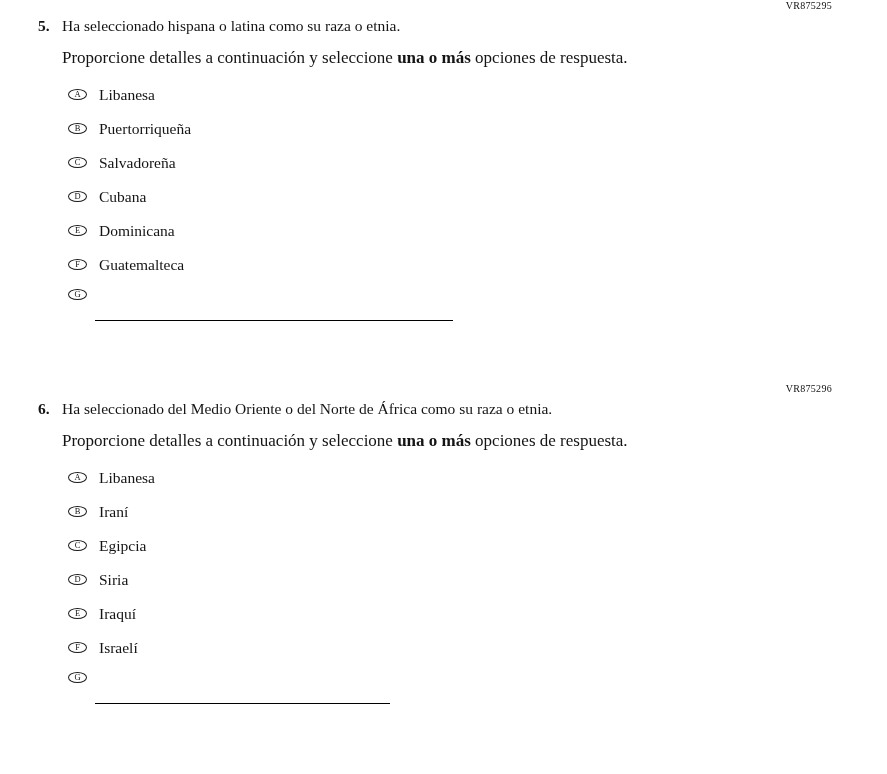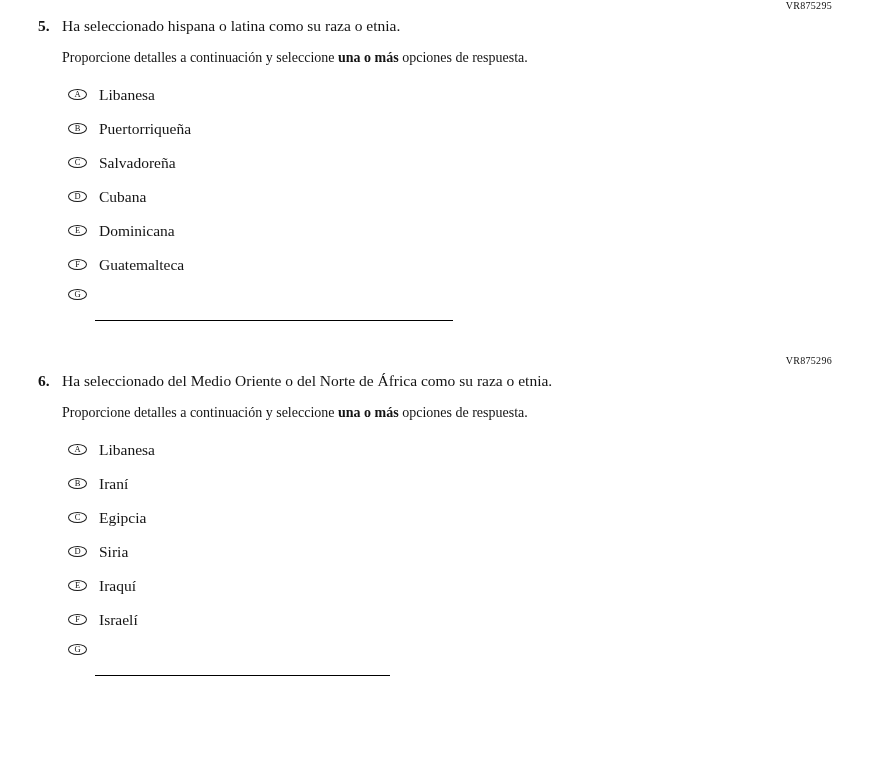--- a/index.html
+++ b/index.html
@@ -19,21 +19,21 @@
     width: 887px;
     height: 774px;
     padding: 0;
     box-sizing: border-box;
   }
   .question {
     position: relative;
     padding-left: 38px;
   }
   .question.second {
-    margin-top: 34px;
+    margin-top: 62px;
   }
   .form-code {
     text-align: right;
     padding-right: 55px;
     font-size: 10px;
     letter-spacing: 0.3px;
     margin-bottom: 5px;
     color: #111;
   }
   .q-head {
@@ -44,21 +44,21 @@
   .q-num {
     font-weight: bold;
     width: 24px;
     flex: 0 0 24px;
   }
   .q-prompt {
     flex: 1;
   }
   .q-instr {
     margin: 12px 0 0 24px;
-    font-size: 14px;
+    font-size: 17px;
     line-height: 20px;
   }
   .q-instr b {
     font-weight: bold;
   }
   .options {
     margin: 17px 0 0 30px;
   }
   .option {
     display: flex;

